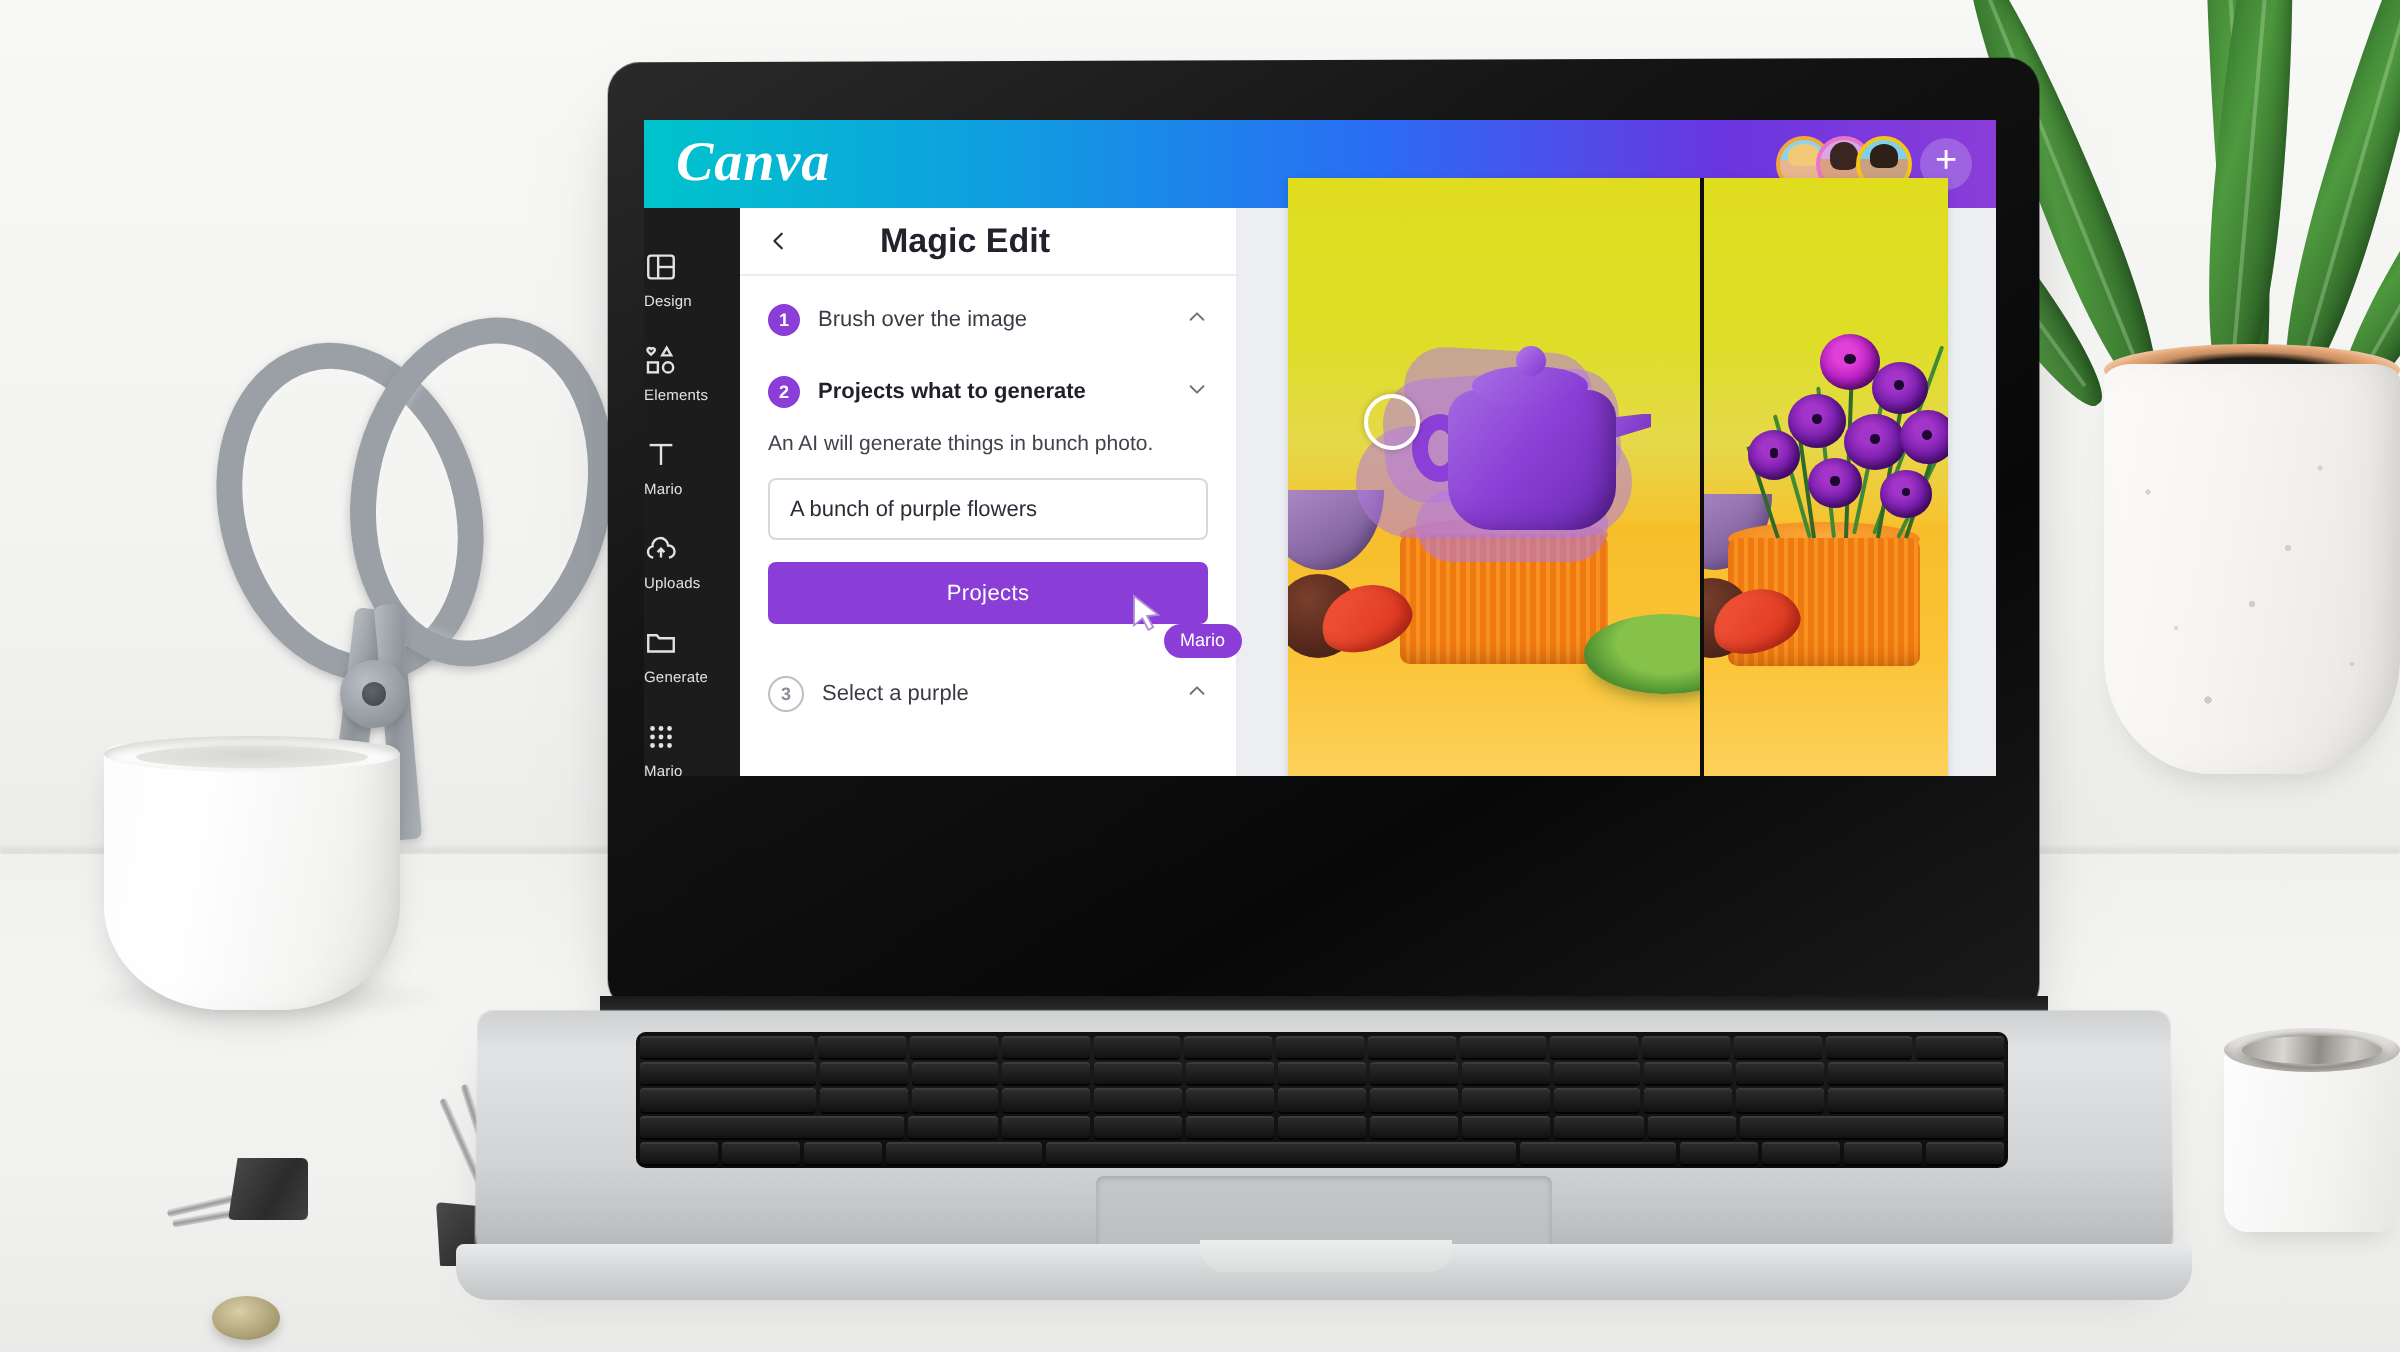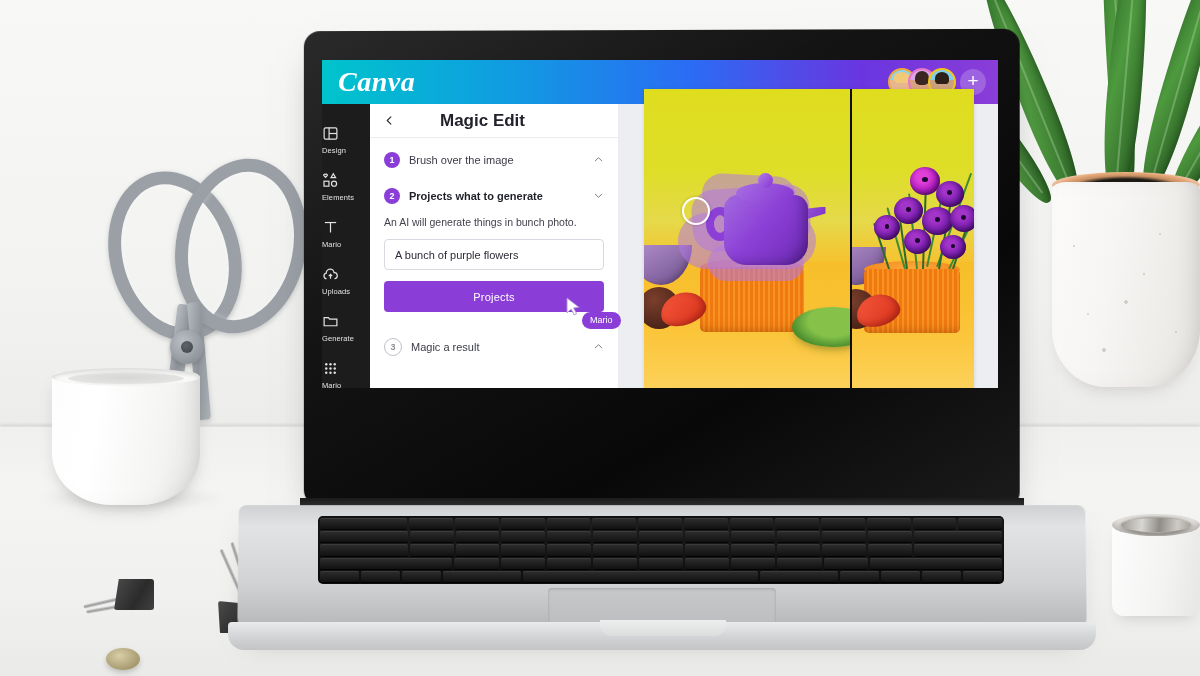--- a/index.html
+++ b/index.html
@@ -462,21 +462,21 @@
 
             <div class="hint">An AI will generate things in bunch photo.</div>
 
             <input class="prompt" type="text" value="A bunch of purple flowers" style="">
 
             <button class="gen-btn">Projects</button>
 
             
             <div class="step step3">
               <span class="dot off">3</span>
-              <span class="step-label">Magic a result</span>
+              <span class="step-label">Select a purple</span>
               <span class="chev">
                 <svg width="11" height="11" viewBox="0 0 24 24" fill="none" stroke="#6d6e78" stroke-width="2" stroke-linecap="round" stroke-linejoin="round">
                     <polyline points="5,15 12,8 19,15"></polyline>
                   </svg>
               </span>
             </div>
           </div>
 
           <div class="cursor-wrap">
             <span class="cursor-arrow">

